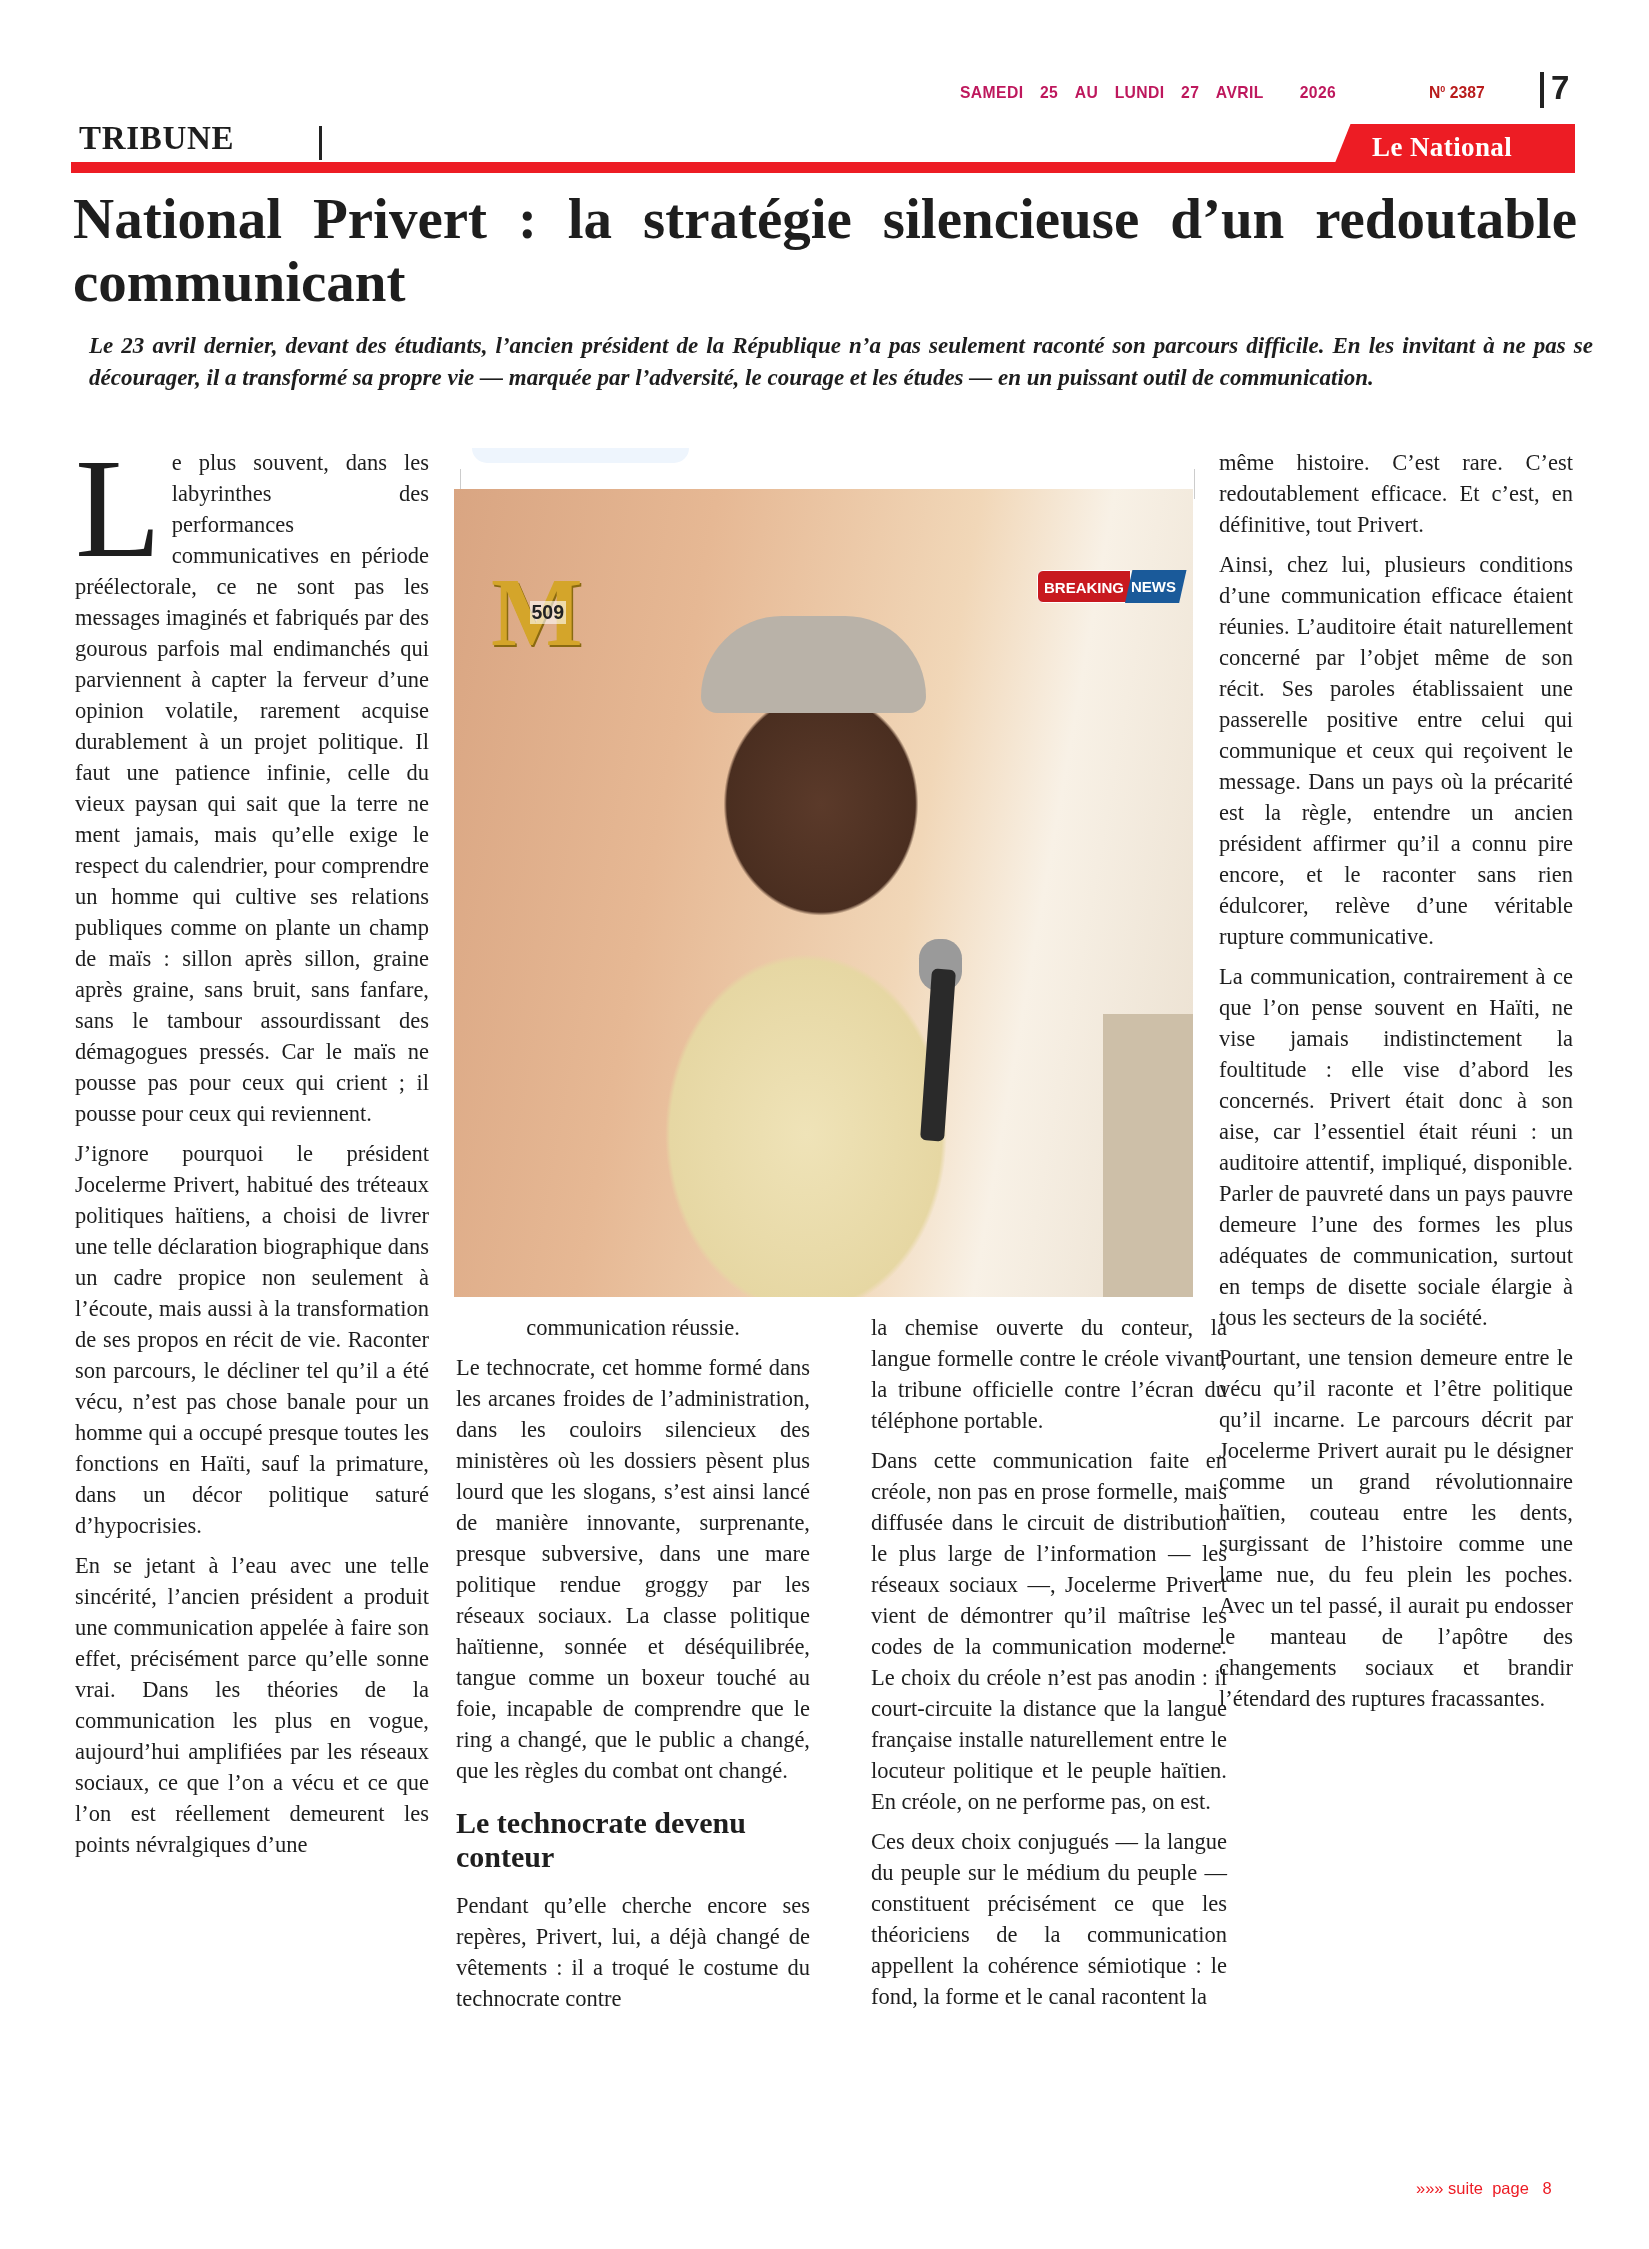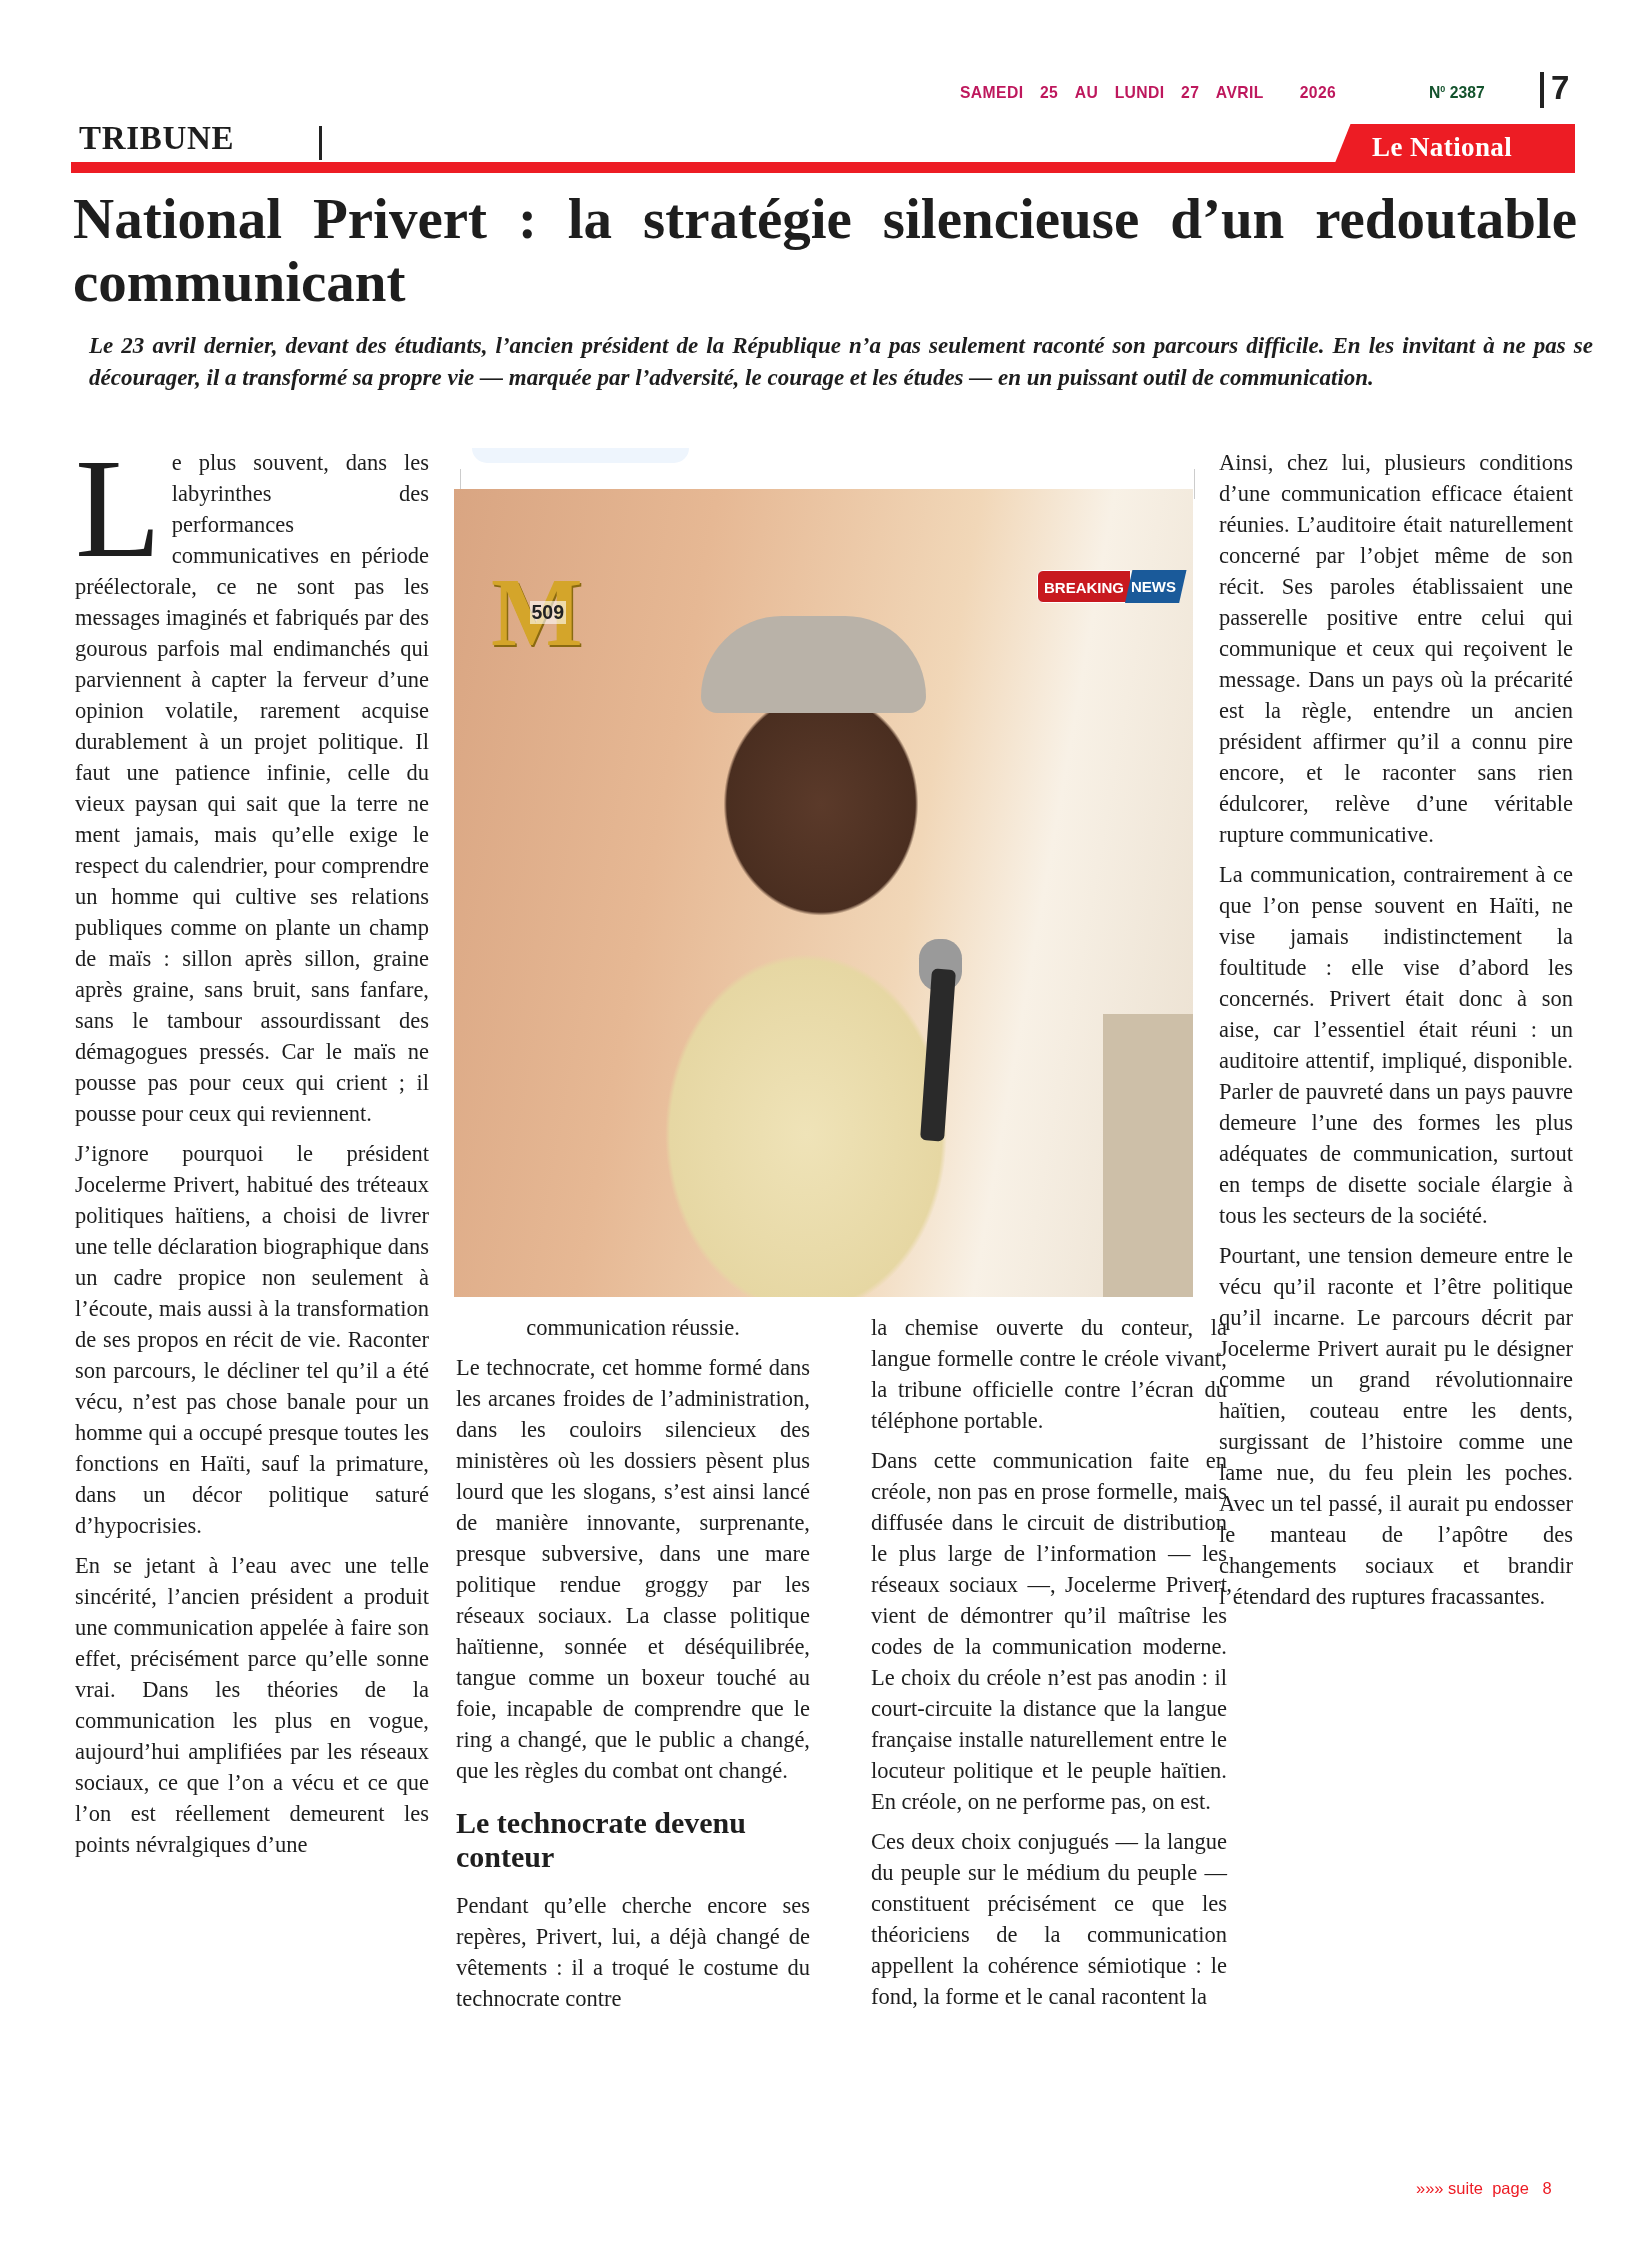--- a/index.html
+++ b/index.html
@@ -1,20 +1,20 @@
 <!DOCTYPE html>
 <html style="font-size:12px"><head>
 <meta charset="utf-8">
 <style>
   html, body { margin:0; padding:0; background:#fff; }
   body { width:1650px; height:2250px; position:relative; overflow:hidden; color:#1e1e1e; }
 
   .dateline { position:absolute; top:84px; left:960px; font-family:"Liberation Sans", sans-serif; font-weight:bold; font-size:15.7px; letter-spacing:0.4px; color:#be185d; white-space:pre; }
   .dateline span { margin-right:16.5px; }
-  .issue { position:absolute; top:84px; left:1429px; font-family:"Liberation Sans", sans-serif; font-weight:bold; font-size:15.7px; color:#14532d; }
+  .issue { position:absolute; top:84px; left:1429px; font-family:"Liberation Sans", sans-serif; font-weight:bold; font-size:15.7px; color:#b91c1c; }
   .issue sup { font-size:9px; }
   .page-divider { position:absolute; top:72px; left:1540px; width:3.7px; height:36px; background:#222; }
   .page-num { position:absolute; top:69px; left:1551px; font-family:"Liberation Sans", sans-serif; font-weight:bold; font-size:33px; color:#222; }
 
   .section { position:absolute; top:120px; left:79px; font-family:"Liberation Serif", serif; font-weight:bold; font-size:33px; letter-spacing:0.7px; color:#1e1e1e; }
   .section-bar { position:absolute; top:126px; left:319px; width:3px; height:34px; background:#222; }
   .red-rule { position:absolute; top:162px; left:71px; width:1504px; height:11.2px; background:#ed1c24; }
   .brand-tab { position:absolute; top:124px; left:1331px; width:244px; height:49px; background:#ed1c24; clip-path:polygon(8% 0,100% 0,100% 100%,0 100%); }
   .brand { position:absolute; top:132px; left:1372px; font-family:"Liberation Serif", serif; font-weight:bold; font-size:27px; color:#fff; letter-spacing:0.4px; }
 
@@ -94,19 +94,20 @@
   <p>Pendant qu’elle cherche encore ses repères, Privert, lui, a déjà changé de vêtements : il a troqué le costume du technocrate contre</p>
 </div>
 
 <div class="col c3">
   <p>la chemise ouverte du conteur, la langue formelle contre le créole vivant, la tribune officielle contre l’écran du téléphone portable.</p>
   <p>Dans cette communication faite en créole, non pas en prose formelle, mais diffusée dans le circuit de distribution le plus large de l’information — les réseaux sociaux —, Jocelerme Privert vient de démontrer qu’il maîtrise les codes de la communication moderne. Le choix du créole n’est pas anodin : il court-circuite la distance que la langue française installe naturellement entre le locuteur politique et le peuple haïtien. En créole, on ne performe pas, on est.</p>
   <p>Ces deux choix conjugués — la langue du peuple sur le médium du peuple — constituent précisément ce que les théoriciens de la communication appellent la cohérence sémiotique : le fond, la forme et le canal racontent la</p>
 </div>
 
 <div class="col c4">
+  <p>même histoire. C’est rare. C’est redoutablement efficace. Et c’est, en définitive, tout Privert.</p>
   <p>Ainsi, chez lui, plusieurs conditions d’une communication efficace étaient réunies. L’auditoire était naturellement concerné par l’objet même de son récit. Ses paroles établissaient une passerelle positive entre celui qui communique et ceux qui reçoivent le message. Dans un pays où la précarité est la règle, entendre un ancien président affirmer qu’il a connu pire encore, et le raconter sans rien édulcorer, relève d’une véritable rupture communicative.</p>
   <p>La communication, contrairement à ce que l’on pense souvent en Haïti, ne vise jamais indistinctement la foultitude : elle vise d’abord les concernés. Privert était donc à son aise, car l’essentiel était réuni : un auditoire attentif, impliqué, disponible. Parler de pauvreté dans un pays pauvre demeure l’une des formes les plus adéquates de communication, surtout en temps de disette sociale élargie à tous les secteurs de la société.</p>
   <p>Pourtant, une tension demeure entre le vécu qu’il raconte et l’être politique qu’il incarne. Le parcours décrit par Jocelerme Privert aurait pu le désigner comme un grand révolutionnaire haïtien, couteau entre les dents, surgissant de l’histoire comme une lame nue, du feu plein les poches. Avec un tel passé, il aurait pu endosser le manteau de l’apôtre des changements sociaux et brandir l’étendard des ruptures fracassantes.</p>
 </div>
 
 <div class="suite">»»» suite  page   8</div>
 
 
 </body></html>

